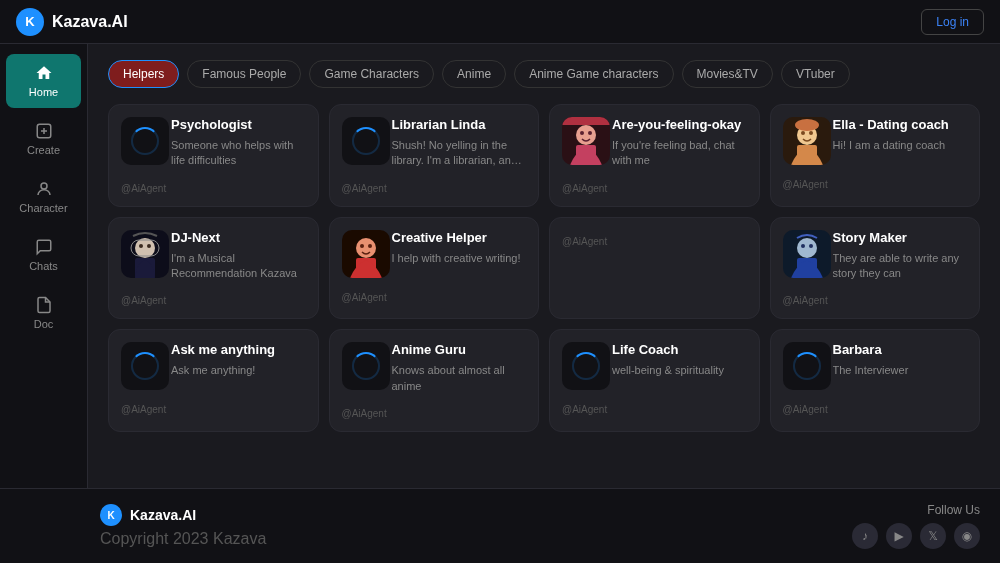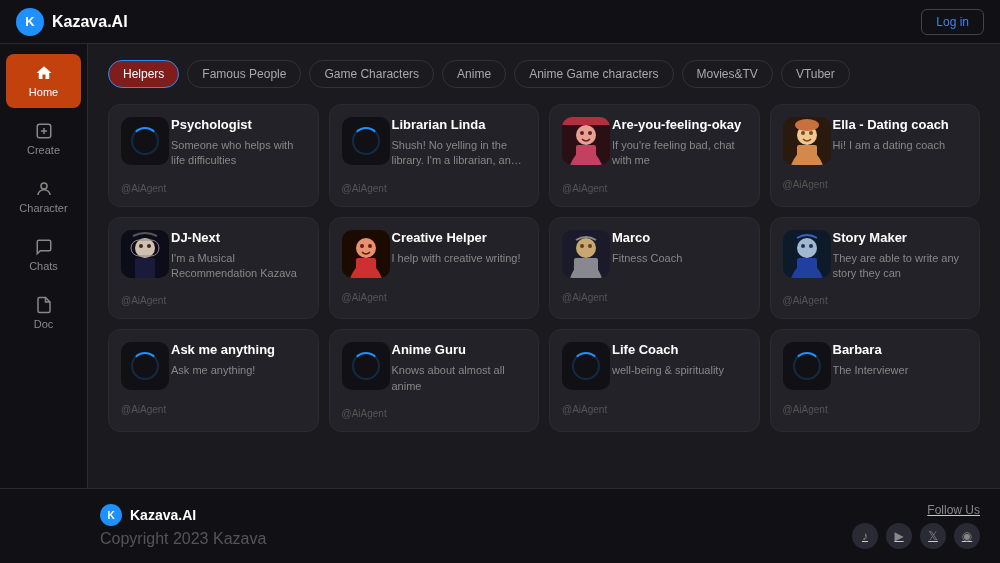--- a/index.html
+++ b/index.html
@@ -73,21 +73,21 @@
       flex-direction: column;
       align-items: center;
       padding: 10px 6px;
       cursor: pointer;
       border-radius: 8px;
       margin: 2px 6px;
       gap: 4px;
       color: #888;
       font-size: 11px;
     }
-    .sidebar-item.active { background: #c2410c; color: #fff; }
+    .sidebar-item.active { background: #0f766e; color: #fff; }
     .sidebar-item svg { width: 18px; height: 18px; }
 
     
     .main {
       flex: 1;
       overflow-y: auto;
       padding: 16px 20px;
       display: flex;
       flex-direction: column;
     }
@@ -212,21 +212,20 @@
     }
     .footer-copy {
       font-size: 16px;
       color: #555;
     }
     .follow-us {
       display: flex;
       flex-direction: column;
       align-items: flex-end;
       gap: 6px;
-      text-decoration: underline;
     }
     .follow-label {
       font-size: 12px;
       color: #888;
     }
     .social-icons {
       display: flex;
       gap: 8px;
     }
     .social-icon {
@@ -403,35 +402,20 @@
       <path d="M8 48 Q14 34 24 30 Q34 34 40 48" fill="#cc3030"></path>
     </svg></div>
       <div class="card-info">
         <div class="card-name">Creative Helper</div>
         <div class="card-desc">I help with creative writing!</div>
       </div>
     </div>
     <div class="card-footer">@AiAgent</div>
   </div>
         <div class="card">
-    <div class="card-top">
-      <div class="person-avatar"><svg viewBox="0 0 48 48" xmlns="http://www.w3.org/2000/svg">
-      <rect width="48" height="48" fill="#1a1a2a"></rect>
-      <circle cx="24" cy="18" r="10" fill="#c8a870"></circle>
-      <rect x="12" y="28" width="24" height="20" fill="#888890" rx="2"></rect>
-      <circle cx="20" cy="16" r="2" fill="#5a4020"></circle>
-      <circle cx="28" cy="16" r="2" fill="#5a4020"></circle>
-      <path d="M8 48 Q14 32 24 30 Q34 32 40 48" fill="#888890"></path>
-      <path d="M14 10 Q24 4 34 10" fill="none" stroke="#888" stroke-width="2"></path>
-    </svg></div>
-      <div class="card-info">
-        <div class="card-name">Marco</div>
-        <div class="card-desc">Fitness Coach</div>
-      </div>
-    </div>
     <div class="card-footer">@AiAgent</div>
   </div>
         <div class="card">
     <div class="card-top">
       <div class="person-avatar"><svg viewBox="0 0 48 48" xmlns="http://www.w3.org/2000/svg">
       <rect width="48" height="48" fill="#0d1a2a"></rect>
       <circle cx="24" cy="18" r="10" fill="#a0b8d0"></circle>
       <rect x="14" y="28" width="20" height="20" fill="#2040a0" rx="2"></rect>
       <circle cx="20" cy="16" r="2" fill="#203060"></circle>
       <circle cx="28" cy="16" r="2" fill="#203060"></circle>

